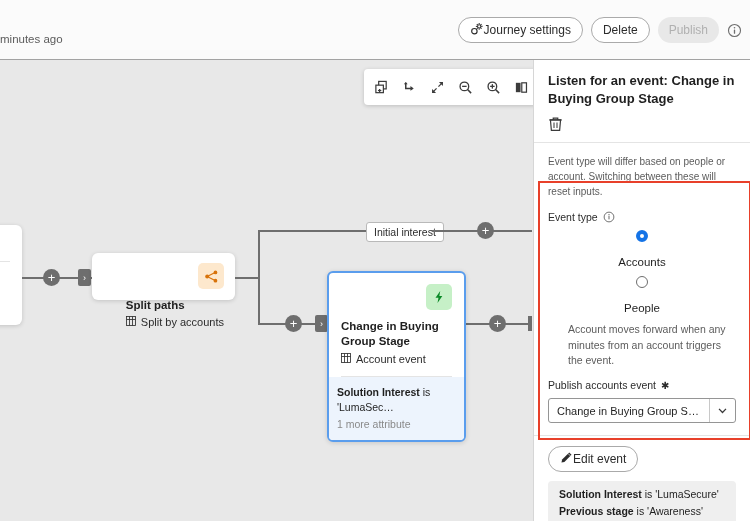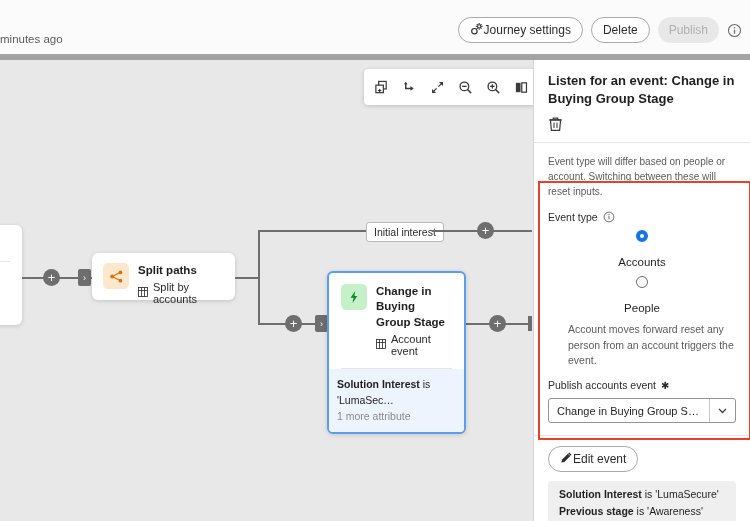--- a/index.html
+++ b/index.html
@@ -8,21 +8,21 @@
     font-family: "Liberation Sans", sans-serif;
     background: #ffffff;
     overflow: hidden;
   }
   .app { position: relative; width: 750px; height: 521px; }
 
   
   .topbar {
     position: absolute; left: 0; top: 0; width: 750px; height: 60px;
     background: #fbfbfb;
-    border-bottom: 6px solid #a3a3a3;
+    border-bottom: 1px solid #a3a3a3;
   }
   .topbar-meta {
     position: absolute; left: 0; top: 33px;
     font-size: 11.5px; color: #5c5c5c; white-space: nowrap;
   }
   .topbar-actions {
     position: absolute; right: 8px; top: 17px;
     display: flex; align-items: center; gap: 8px;
   }
   .btn {
@@ -87,21 +87,21 @@
     background: #ffffff; border: 1px solid #b9b9b9; border-radius: 3px;
     padding: 3px 7px; font-size: 10.5px; color: #2c2c2c; white-space: nowrap;
     cursor: pointer;
   }
 
   
   .node {
     position: absolute; background: #ffffff; border-radius: 6px;
     box-shadow: 0 1px 4px rgba(0,0,0,0.16); cursor: pointer;
   }
-  .node-head { display: flex; align-items: flex-start; gap: 9px; padding: 11px 12px; }
+  .node-head { display: flex; align-items: flex-end; gap: 9px; padding: 11px 12px; flex-direction: column; }
   .node-ic {
     width: 26px; height: 26px; border-radius: 5px; flex: 0 0 auto;
     display: flex; align-items: center; justify-content: center;
   }
   .node-ic-orange { background: #fde8cd; }
   .node-ic-green  { background: #c6f0c7; }
   .node-title { font-size: 11.5px; font-weight: bold; color: #1f1f1f; line-height: 1.33; }
   .node-sub {
     display: flex; align-items: center; gap: 5px; margin-top: 3px;
     font-size: 11px; color: #2c2c2c;
@@ -420,21 +420,21 @@
     <div class="radio-row">
       <span class="radio radio-on"></span>
       <span class="radio-label">Accounts</span>
     </div>
 
     <div class="radio-row">
       <span class="radio"></span>
       <span class="radio-label">People</span>
     </div>
 
-    <div class="radio-help">Account moves forward reset any person from an account triggers the event.</div>
+    <div class="radio-help">Account moves forward when any minutes from an account triggers the event.</div>
 
     <div class="field-label">
       <span>Publish accounts event</span>
       <span class="req">✱</span>
     </div>
 
     <div class="select-wrap">
       <div class="select">
         <span class="select-value">Change in Buying Group Stage</span>
         <span class="select-arrow">

